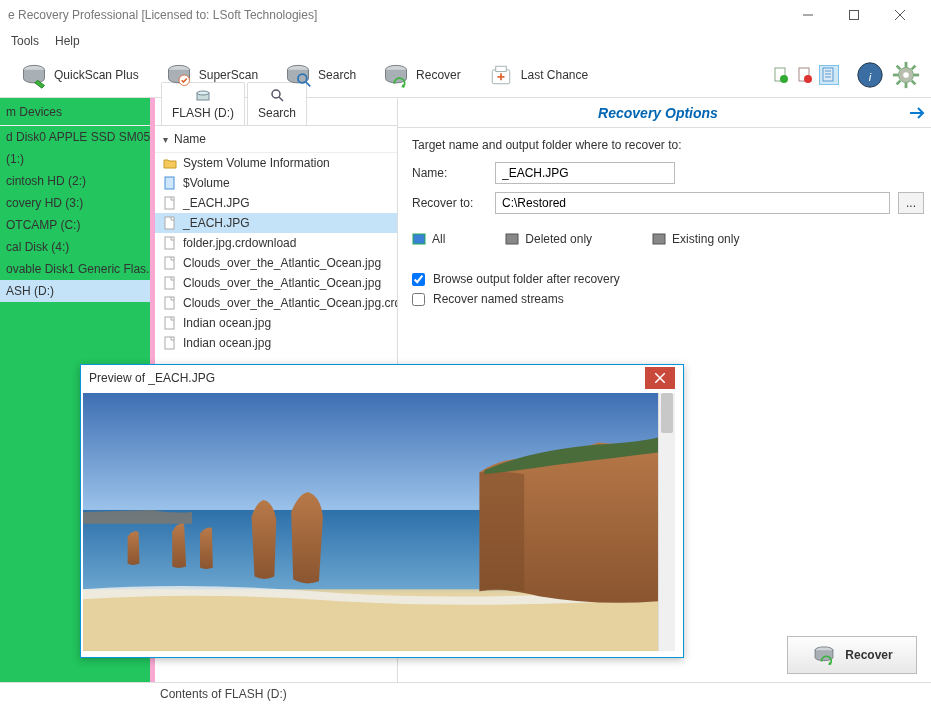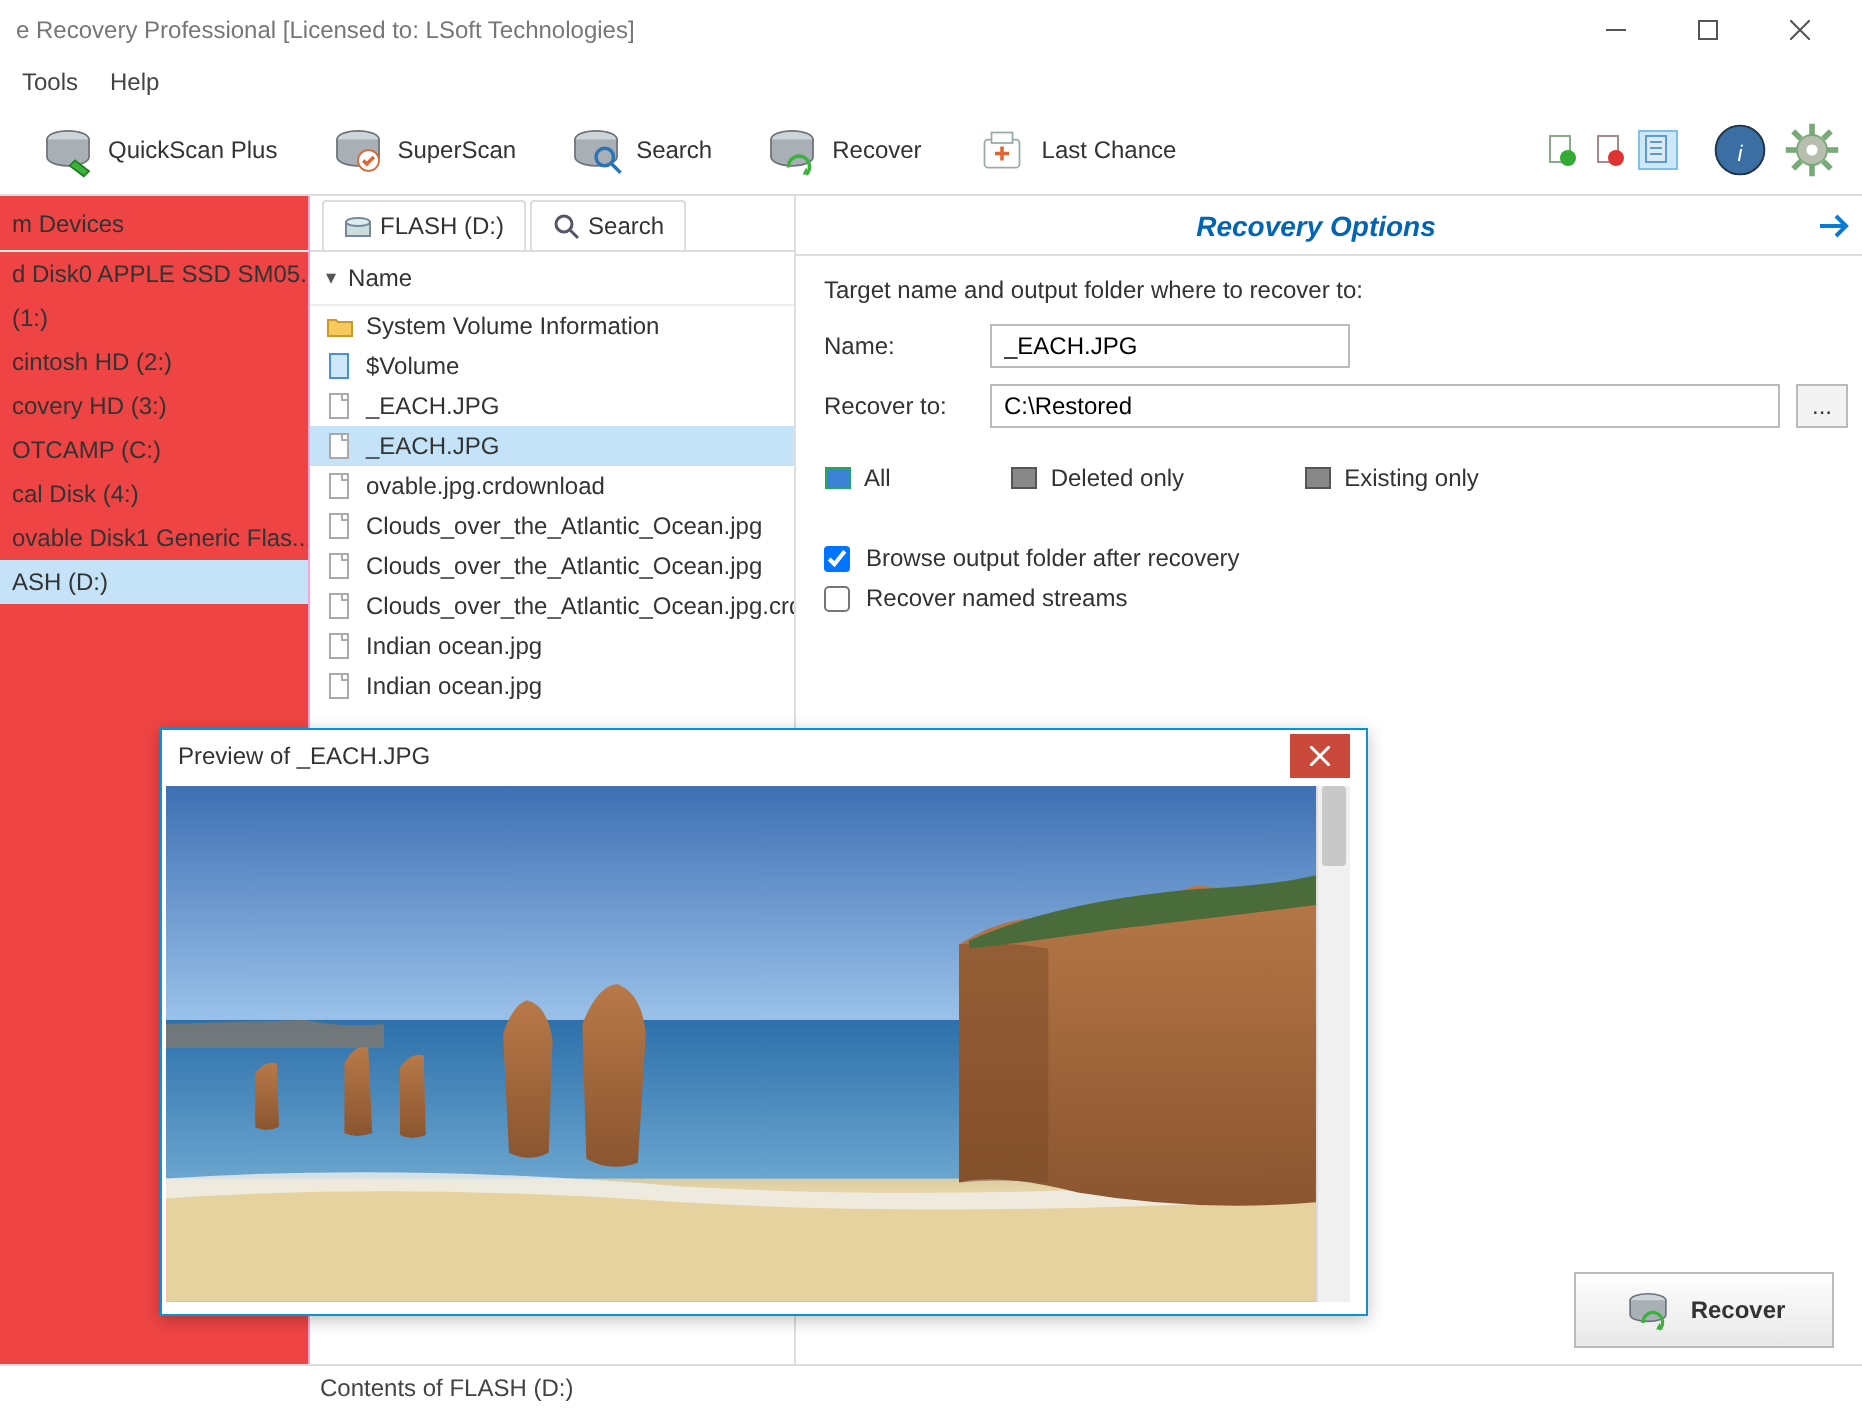--- a/index.html
+++ b/index.html
@@ -21,29 +21,29 @@
 .tool-btn { display: flex; align-items: center; gap: 6px; padding: 4px 10px; cursor: default; }
 .tool-icon { width: 28px; height: 28px; position: relative; }
 .tool-icon svg { width: 100%; height: 100%; }
 .toolbar .gap { flex: 1; }
 .small-icons { display: flex; gap: 4px; margin-right: 10px; }
 .small-icon { width: 20px; height: 20px; display:flex; align-items:center; justify-content:center; border:1px solid transparent;}
 .small-icon.active { background: #cee8f7; border:1px solid #7ec1e8; }
 
 
 .main { display: flex; height: calc(704px - 30px - 22px - 46px - 22px); }
-.left-panel { width: 155px; border-right: 1px solid #f9a8d4; background: #ef4444; }
+.left-panel { width: 155px; border-right: 5px solid #f9a8d4; background: #22c55e; }
 .left-header { padding: 4px 6px; font-weight: normal; color: #333; border-bottom: 1px solid #eee; height:28px; display:flex; align-items:center;}
 .left-list { }
 .dev-item { padding: 4px 6px; white-space: nowrap; overflow: hidden; }
 .dev-item.selected { background: #c5e3f8; }
 
 .center-panel { width: 243px; border-right: 1px solid #ddd; display:flex; flex-direction:column;}
 .tabs-row { height: 28px; display: flex; align-items: flex-end; border-bottom: 1px solid #ddd; padding-left: 6px; gap:0; background:#fff;}
-.tab { display: flex; align-items: center; gap: 4px; padding: 5px 10px; border: 1px solid #ddd; border-bottom: none; background: #fff; border-radius: 2px 2px 0 0; margin-right:2px;}
+.tab { display: flex; align-items: center; gap: 4px; padding: 5px 10px; border: 1px solid #ddd; border-bottom: none; background: #fff; border-radius: 2px 2px 0 0; margin-right:2px;flex-direction:column;}
 .tab-icon { width: 14px; height: 14px; display:flex; align-items:center; justify-content:center;}
 .file-header { padding: 6px 8px; border-bottom: 1px solid #eee; color:#333; display:flex; align-items:center; gap:6px;}
 .file-header .chev { font-size:10px; color:#555;}
 .file-list { flex:1; overflow:hidden;}
 .file-row { display: flex; align-items: center; gap: 6px; padding: 3px 8px; }
 .file-row.selected { background: #c5e3f8; }
 .file-icon { width: 14px; height: 14px; display:flex; align-items:center; justify-content:center;}
 
 .right-panel { flex: 1; background: #fff; position: relative;}
 .right-header { height: 30px; display: flex; align-items: center; justify-content: space-between; padding: 0 10px; border-bottom: 1px solid #ddd; }
@@ -290,21 +290,21 @@
           </span>
           <span>_EACH.JPG</span>
         </div>
         <div class="file-row">
           <span class="file-icon">
             <svg width="14" height="14">
               <rect x="2" y="1" width="9" height="12" fill="#fff" stroke="#aaa"></rect>
               <path d="M8 1 v3 h3" fill="none" stroke="#aaa"></path>
             </svg>
           </span>
-          <span>ovable.jpg.crdownload</span>
+          <span>folder.jpg.crdownload</span>
         </div>
         <div class="file-row">
           <span class="file-icon">
             <svg width="14" height="14">
               <rect x="2" y="1" width="9" height="12" fill="#fff" stroke="#aaa"></rect>
               <path d="M8 1 v3 h3" fill="none" stroke="#aaa"></path>
             </svg>
           </span>
           <span>Clouds_over_the_Atlantic_Ocean.jpg</span>
         </div>

